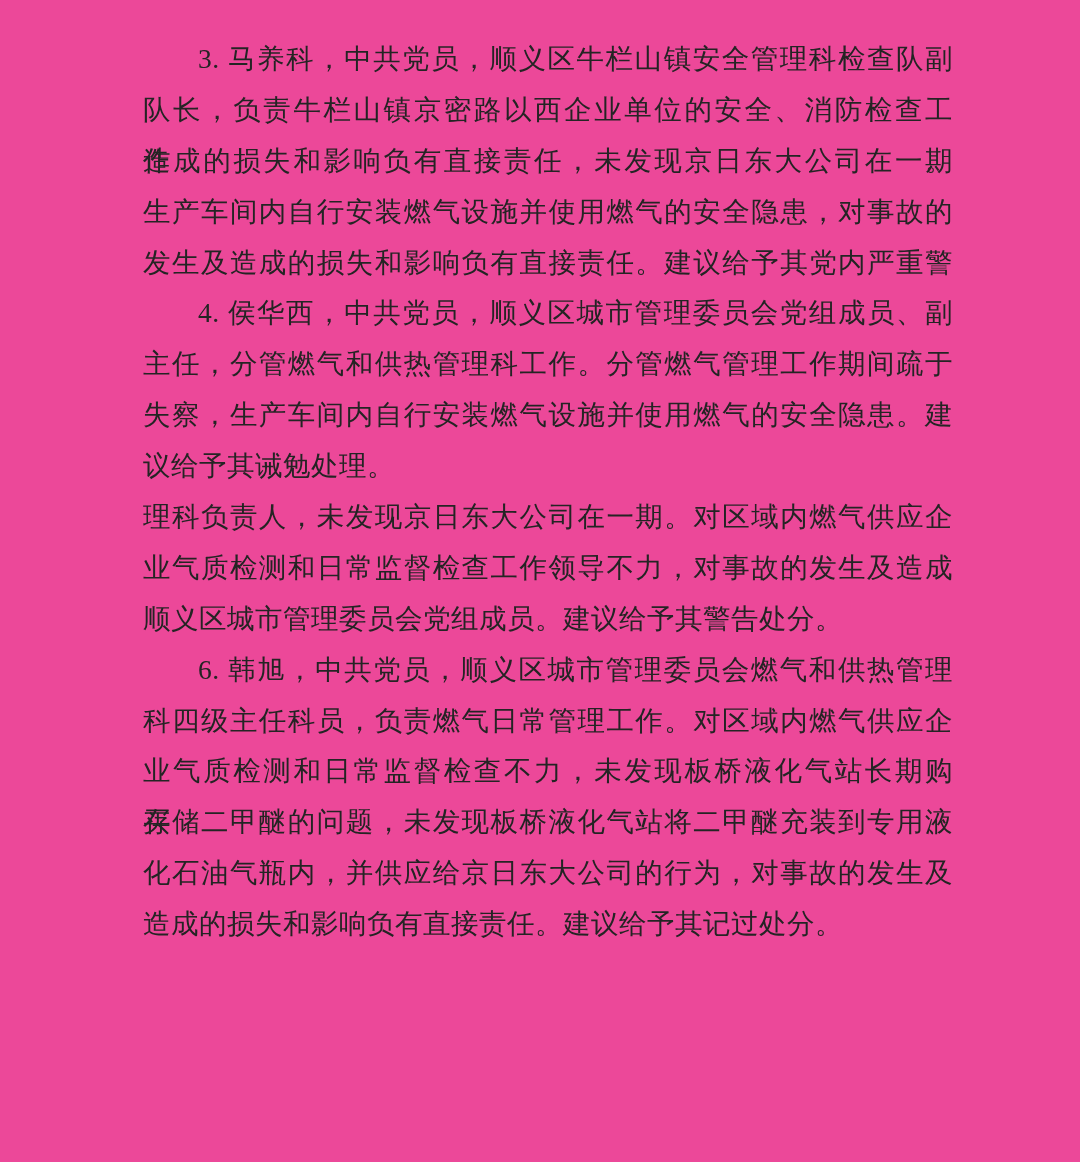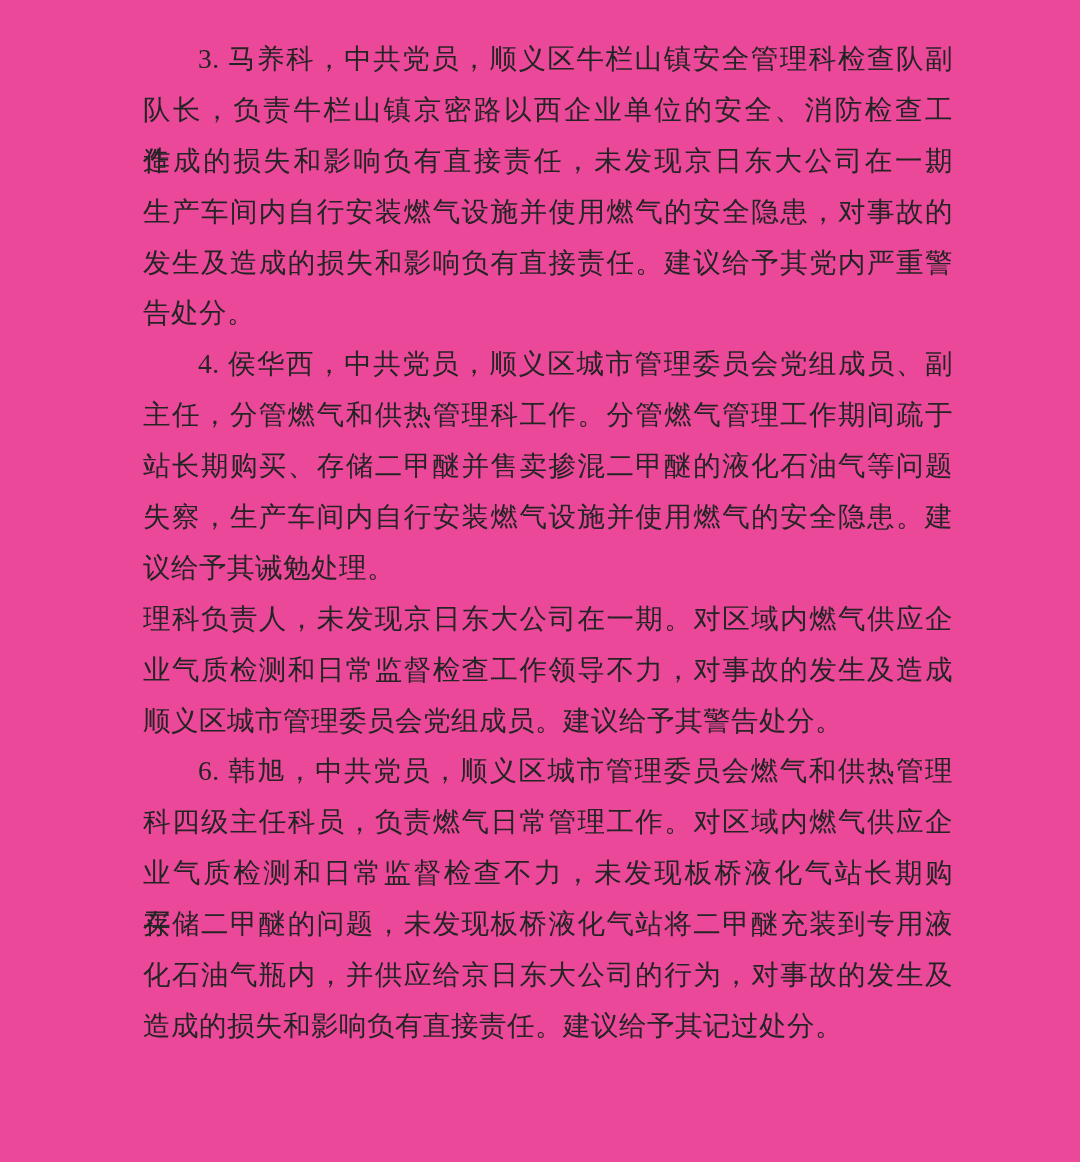--- a/index.html
+++ b/index.html
@@ -48,26 +48,24 @@
 
 <div class="page">
   <div class="doc-body">
 
   <div class="paragraph">
         <div class="line first">3. 马养科，中共党员，顺义区牛栏山镇安全管理科检查队副</div>
         <div class="line">队长，负责牛栏山镇京密路以西企业单位的安全、消防检查工作。</div>
         <div class="line">造成的损失和影响负有直接责任，未发现京日东大公司在一期</div>
         <div class="line">生产车间内自行安装燃气设施并使用燃气的安全隐患，对事故的</div>
         <div class="line">发生及造成的损失和影响负有直接责任。建议给予其党内严重警</div>
-        <div class="line para-last">告处分。</div>
       </div>
       <div class="paragraph">
         <div class="line first">4. 侯华西，中共党员，顺义区城市管理委员会党组成员、副</div>
         <div class="line">主任，分管燃气和供热管理科工作。分管燃气管理工作期间疏于</div>
-        <div class="line">站长期购买、存储二甲醚并售卖掺混二甲醚的液化石油气等问题</div>
         <div class="line">失察，生产车间内自行安装燃气设施并使用燃气的安全隐患。建</div>
         <div class="line para-last">议给予其诫勉处理。</div>
       </div>
       <div class="paragraph">
         <div class="line">理科负责人，未发现京日东大公司在一期。对区域内燃气供应企</div>
         <div class="line">业气质检测和日常监督检查工作领导不力，对事故的发生及造成</div>
         <div class="line para-last">顺义区城市管理委员会党组成员。建议给予其警告处分。</div>
       </div>
       <div class="paragraph">
         <div class="line first">6. 韩旭，中共党员，顺义区城市管理委员会燃气和供热管理</div>

